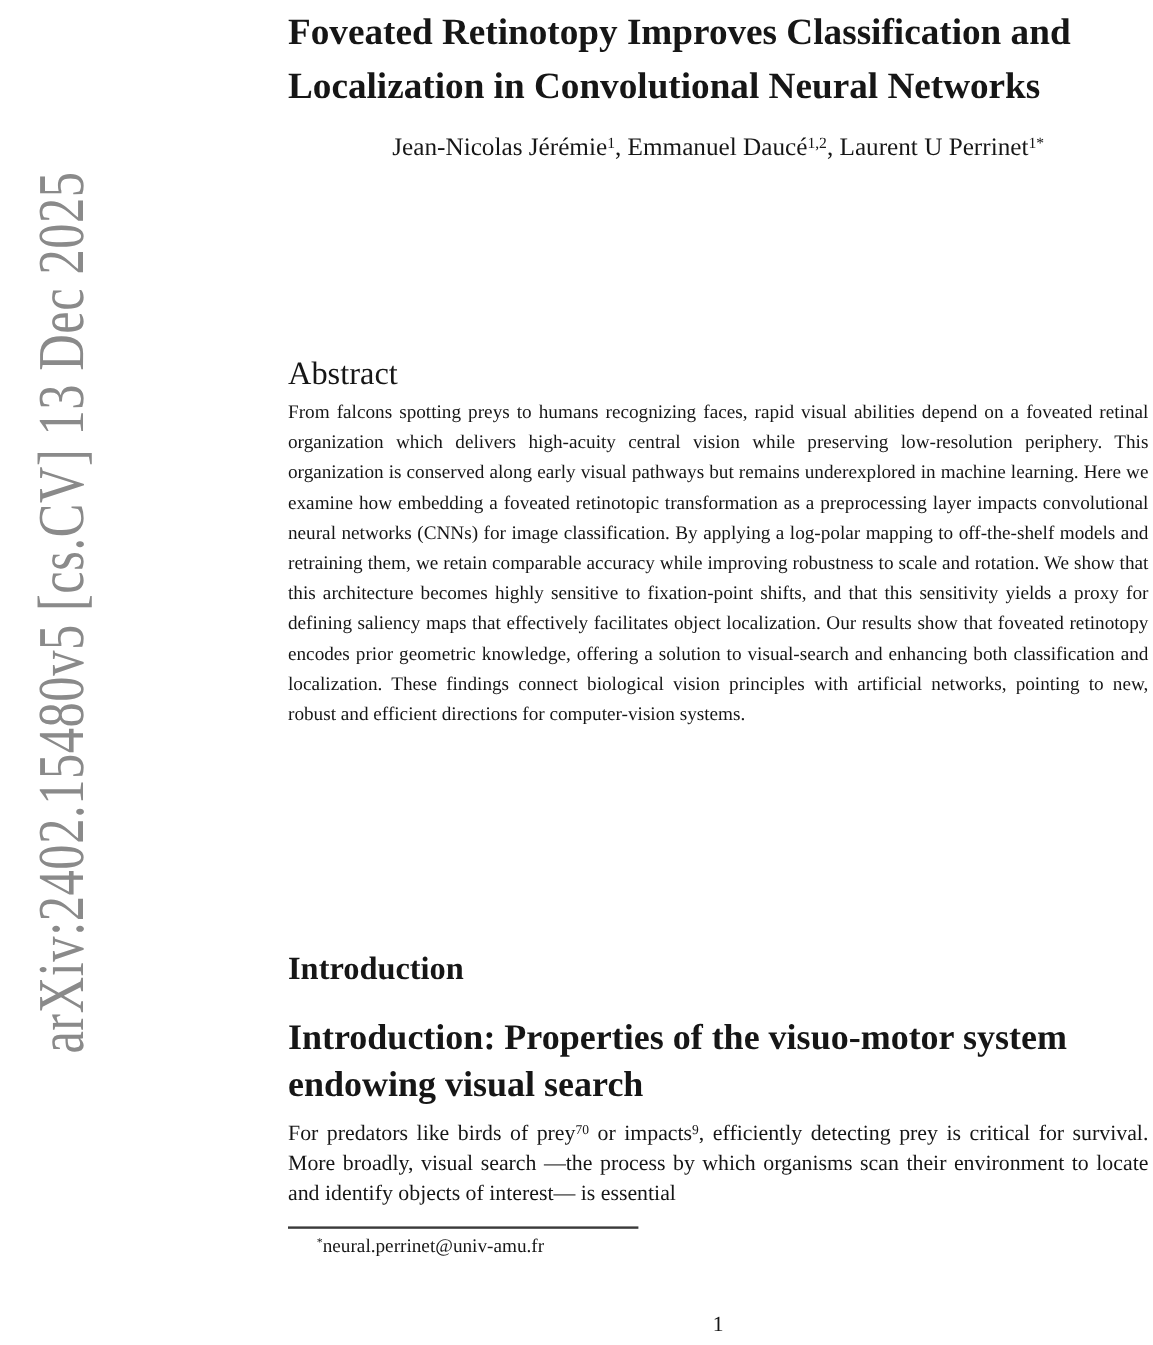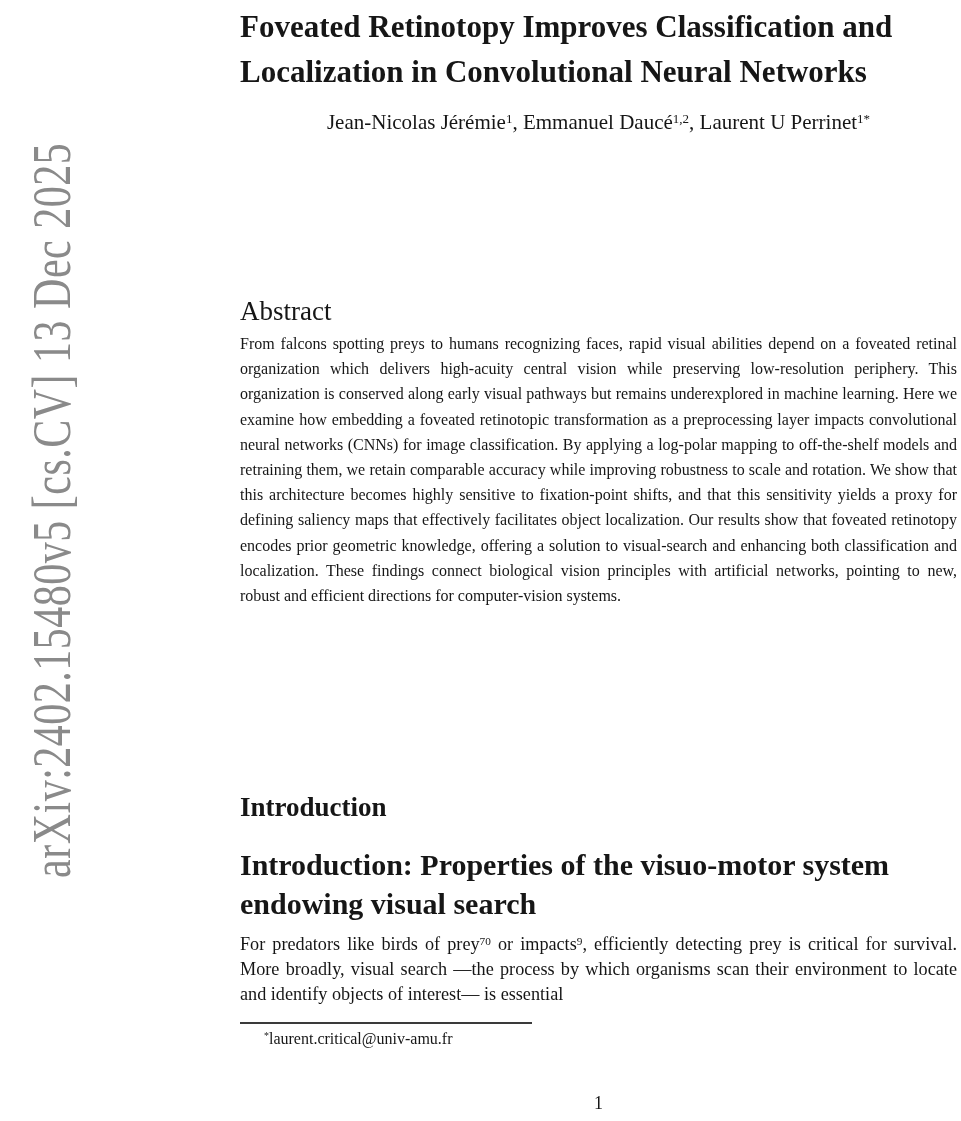--- a/index.html
+++ b/index.html
@@ -127,17 +127,17 @@
   </div>
 
   <h2 class="col h-section">Introduction: Properties of the visuo-motor system endowing visual search</h2>
 
   <h2 class="col h-part">Introduction</h2>
 
   <p class="col intro-para"><span>For predators like birds of prey</span><sup>70</sup><span> or impacts</span><sup>9</sup><span>, efficiently detecting prey is critical for survival. More broadly, visual search —the process by which organisms scan their environment to locate and identify objects of interest— is essential</span></p>
 
   <div class="footrule"></div>
 
-  <p class="col footnote"><sup>*</sup><span>laurent.critical@univ-amu.fr</span></p>
+  <p class="col footnote"><sup>*</sup><span>neural.perrinet@univ-amu.fr</span></p>
 
   <div class="col pageno">1</div>
 
 </div>
 
 </body></html>

